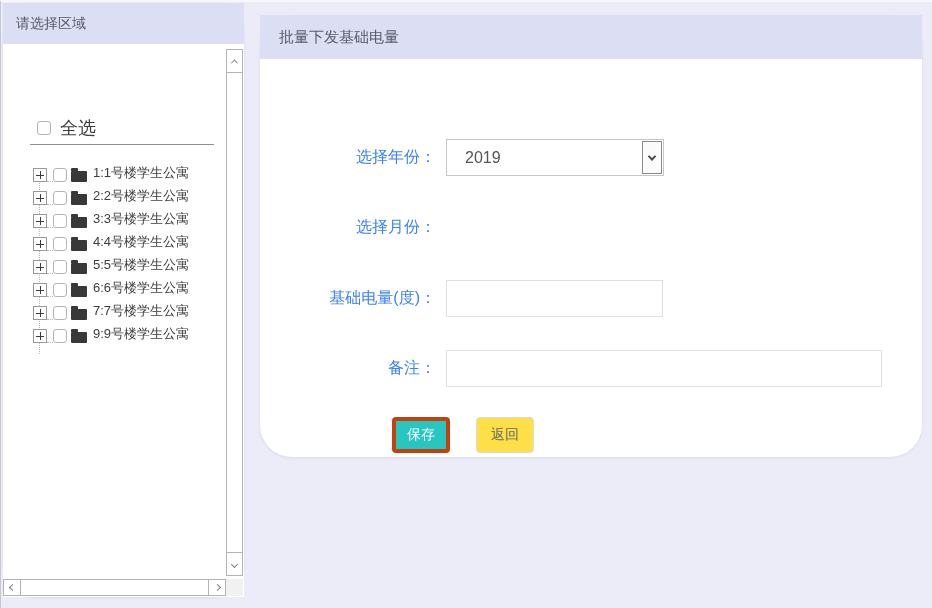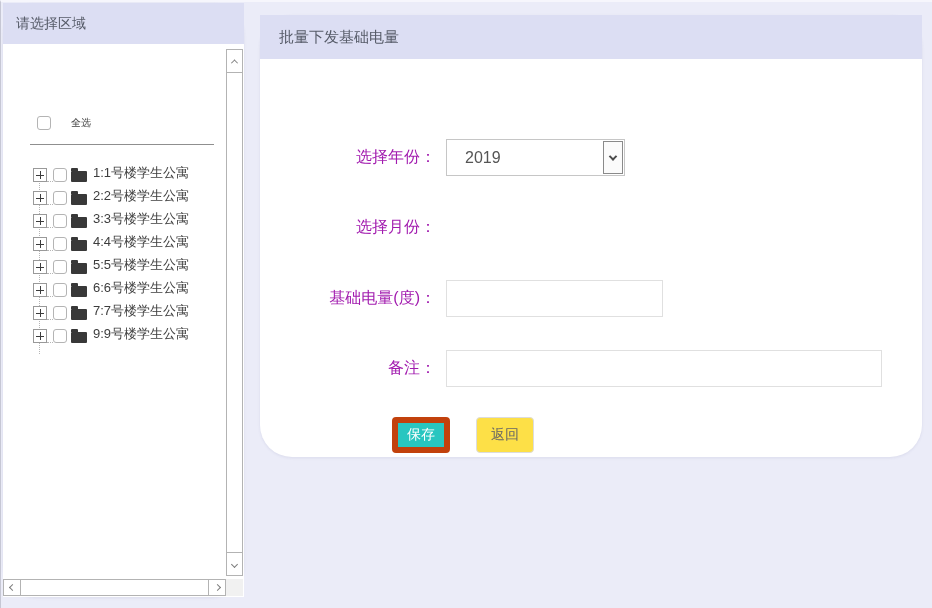--- a/index.html
+++ b/index.html
@@ -21,21 +21,21 @@
   
   #left-panel { left:2px; top:1px; width:241px; height:594px; }
   #left-panel .panel-header { height:41px; font-size:14px; padding-left:13px; }
   #tree-body { position:relative; width:100%; height:553px; background:#fff; }
 
   .checkbox {
     width:14px; height:14px; background:#fff;
     border:1px solid #b4b4b4; border-radius:3px; flex:none;
   }
   #select-all-row { position:absolute; left:34px; top:72px; display:flex; align-items:center; }
-  #select-all-row .label { margin-left:20px; font-size:10px; color:#3e3e3e; }
+  #select-all-row .label { margin-left:9px; font-size:18px; color:#3e3e3e; }
   #tree-divider { position:absolute; left:27px; top:100px; width:184px; border-top:1px solid #8f8f8f; }
 
   #tree-rows { position:absolute; left:0; top:115px; width:100%; }
   #tree-vline { position:absolute; left:36px; top:18px; height:177px; border-left:1px dotted #b5b5b5; }
   .tree-row { position:relative; height:23px; display:flex; align-items:flex-end; }
   .plus-icon {
     width:14px; height:14px; margin-left:30px; flex:none;
     background:#fff; border:1px solid #999; position:relative; z-index:1;
   }
   .plus-icon::before { content:""; position:absolute; left:2px; top:6px; width:8px; height:1px; background:#3c3c3c; }
@@ -78,43 +78,43 @@
   .chev.up    { transform:rotate(-135deg) translate(-1px,-1px); }
   .chev.down  { transform:rotate(45deg); }
   .chev.left  { transform:rotate(135deg); }
   .chev.right { transform:rotate(-45deg); }
 
   
   #right-panel { left:259px; top:1px; width:662px; height:442px;margin-top:12px; }
   #right-panel .panel-header { height:44px; font-size:15px; padding-left:19px; }
   #form-area { position:relative; width:100%; height:398px; }
   .form-row { position:absolute; left:0; right:0; height:37px; display:flex; align-items:center; }
-  .form-label { width:176px; text-align:right; font-size:16px; color:#a21caf; flex:none; }
+  .form-label { width:176px; text-align:right; font-size:16px; color:#3b82f6; flex:none; }
   .field { margin-left:10px; height:37px; background:#fff; }
   .selectbox {
-    position:relative; width:179px; border:1px solid #c6c6c6;
+    position:relative; width:218px; border:1px solid #c6c6c6;
     display:flex; align-items:center; cursor:default;
   }
   .select-value { padding-left:18px; font-size:16px; color:#555; }
   .select-arrow {
     position:absolute; right:1px; top:1px; bottom:1px; width:20px;
     background:#fbfbfb; border:1px solid #8a8a8a;
     display:flex; align-items:center; justify-content:center;
   }
   .select-arrow .chev { width:6px; height:6px; border-right:2px solid #4a4a4a; border-bottom:2px solid #4a4a4a; transform:rotate(45deg) translate(-1px,-1px); }
   .textfield { width:217px; border:1px solid #e0e0e0; font-size:16px; color:#555; padding:0 10px; outline:none; }
   .textfield.wide { width:436px; }
 
   .btn-row { position:absolute; left:0; top:357px; height:37px; display:flex; align-items:center; }
   .btn {
     height:36px; width:58px; border-radius:4px; font-size:14px;
     display:flex; align-items:center; justify-content:center; cursor:pointer;
     font-family:inherit;
   }
-  .btn-save { margin-left:132px; background:#28c6c0; color:#fff; border:6px solid #c2410c; }
+  .btn-save { margin-left:132px; background:#28c6c0; color:#fff; border:4px solid #c2410c; }
   .btn-back { margin-left:26px; background:#fde047; color:#666; border:1px solid #dcdcdc; }
 </style>
 </head>
 <body>
 
 <div class="panel" id="left-panel">
   <div class="panel-header">
     <span>请选择区域</span>
   </div>
 

